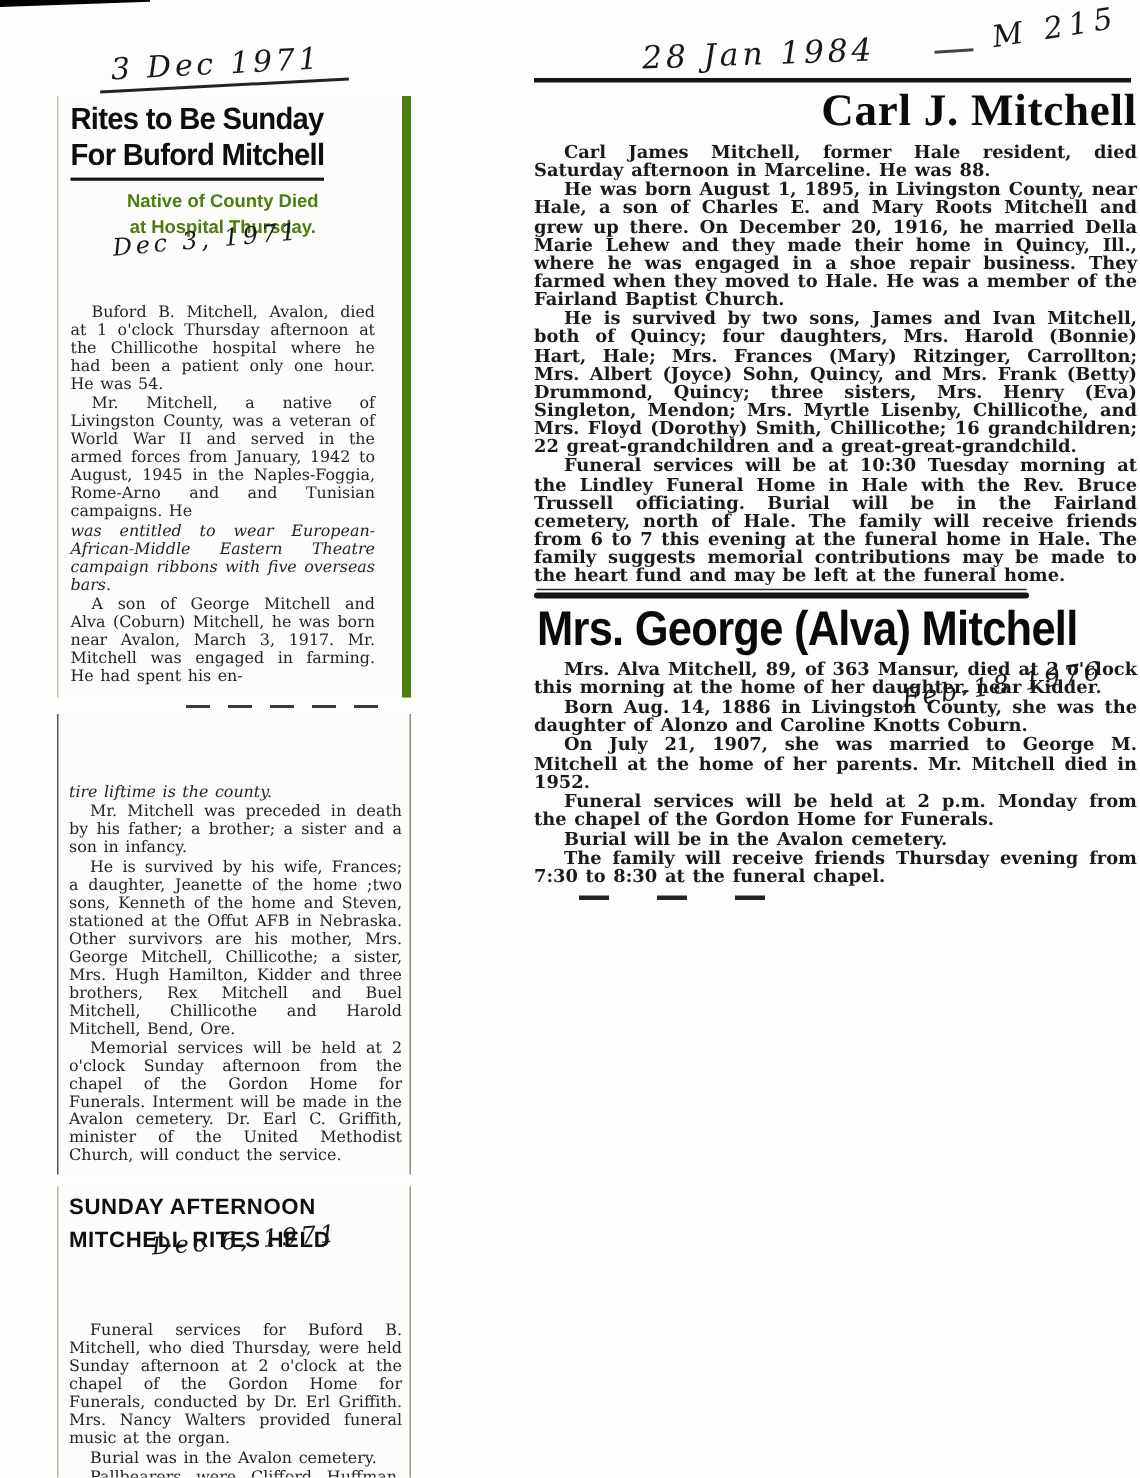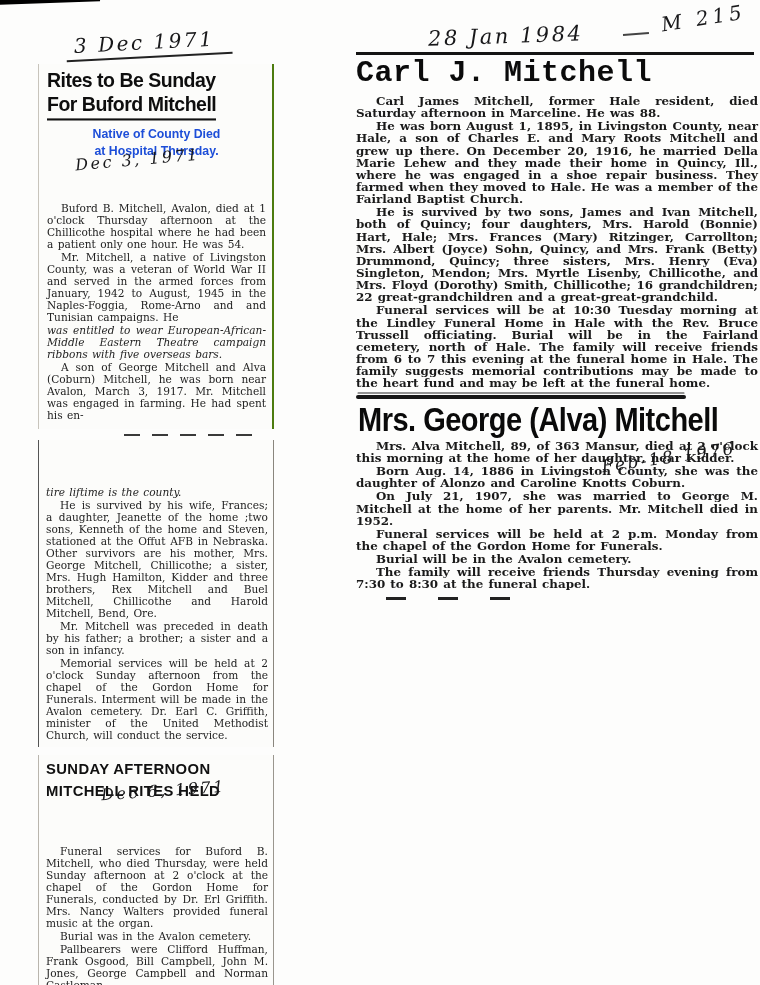--- a/index.html
+++ b/index.html
@@ -18,30 +18,30 @@
     text-align:justify;text-indent:14px;margin:0 0 1px 0;
     word-spacing:1px;
   }
   .p.flush{text-indent:0;font-style:italic;}
   
   .left-col{left:38px;top:30px;width:236px;}
   .left-col .body{font-size:10.6px;line-height:1.13;color:#222;margin-top:44px;}
   .date-hand-1{font-size:20px;transform:rotate(-3deg);display:inline-block;
     border-bottom:2px solid #222;padding:0 18px 2px 8px;margin-left:28px;}
   .clip{background:rgba(252,251,248,.6);}
-  .clip1{margin-top:6px;border-left:1px solid #c8c4bc;border-right:2px solid #4d7c0f;padding:4px 6px 6px 8px;position:relative;}
+  .clip1{margin-top:6px;border-left:1px solid #c8c4bc;border-right:6px solid #4d7c0f;padding:4px 18px 6px 8px;position:relative;}
   .clip1-headline{
     font-family:"Liberation Sans", sans-serif;font-weight:bold;
     font-size:19.5px;line-height:1.18;letter-spacing:-0.5px;color:#0e0e0e;
     transform:scaleY(1.05);transform-origin:top left;
   }
   .clip1-headline .hl2{display:inline-block;border-bottom:2.5px solid #111;padding-bottom:2px;}
   .clip1-subhead{
     font-family:"Liberation Sans", sans-serif;font-weight:bold;
-    font-size:12.3px;line-height:1.35;text-align:center;margin:8px 4px 2px 4px;color:#1d4ed8;
+    font-size:12.3px;line-height:1.35;text-align:center;margin:8px 4px 2px 4px;color:#4d7c0f;
   }
   .overlay-hand{position:absolute;font-size:16px;}
   .ov-dec3{left:36px;top:86px;transform:rotate(-5deg);}
   .tear-dashes{height:2.5px;width:130px;margin:5px 0 4px 86px;
     background:repeating-linear-gradient(90deg,#3a3a3a 0 16px,transparent 16px 28px);}
   .clip2{border-left:1.5px solid #555;border-right:1px solid #8a867e;padding:3px 5px 5px 7px;}
   .clip3{margin-top:8px;border-left:1px solid #b9b5ad;border-right:1px solid #9a968e;padding:4px 5px 6px 7px;position:relative;}
   .clip3-headline{
     font-family:"Liberation Sans", sans-serif;font-weight:bold;
     font-size:14.8px;line-height:1.45;letter-spacing:0.4px;color:#101010;
@@ -49,22 +49,22 @@
   .ov-dec6{left:62px;top:26px;transform:rotate(-4deg);}
   
   .right-col{left:356px;top:24px;width:402px;}
   .right-col .body{font-size:11.9px;line-height:1.02;font-weight:bold;color:#1a1a1a;word-spacing:1.5px;}
   .right-col .body .p{text-indent:20px;margin-bottom:1px;}
   .date-hand-2{font-size:21px;transform:rotate(-2deg);display:inline-block;margin-left:72px;}
   .date-dash{display:inline-block;width:26px;height:2px;background:#444;margin-left:34px;vertical-align:8px;transform:rotate(-4deg);}
   .carl-clip{margin-top:4px;position:relative;}
   .carl-topline{height:3px;background:#141414;width:99%;margin-bottom:2px;}
   .carl-headline{
-    font-family:Liberation Mono, monospace;font-weight:bold;font-size:30px;
-    text-align:left;line-height:1.1;letter-spacing:0.5px;color:#0b0b0b;margin-bottom:5px;
+    font-family:Liberation Serif, serif;font-weight:bold;font-size:30px;
+    text-align:right;line-height:1.1;letter-spacing:0.5px;color:#0b0b0b;margin-bottom:5px;
   }
   .date-hand-3{font-size:20px;transform:rotate(-1deg);display:inline-block;margin:30px 0 0 80px;}
   .alva-clip{margin-top:2px;position:relative;}
   .alva-tearline{height:4px;width:82%;background:#161616;border-radius:2px;
     box-shadow:0 -4px 0 -1.5px #2a2a2a;margin:6px 0 4px 0;}
   .alva-headline{
     font-family:"Liberation Sans", sans-serif;font-weight:bold;font-size:29px;
     letter-spacing:-0.5px;line-height:1.05;color:#0a0a0a;margin:2px 0 6px 2px;
     transform:scaleY(1.12);transform-origin:top left;white-space:nowrap;
   }
@@ -103,22 +103,22 @@
       <p class="p">A son of George Mitchell and Alva (Coburn) Mitchell, he was born near Avalon, March 3, 1917. Mr. Mitchell was engaged in farming. He had spent his en-</p>
     </div>
   </div>
 
   <div class="tear-dashes"></div>
 
   
   <div class="clip clip2">
     <div class="body">
       <p class="p flush">tire liftime is the county.</p>
+      <p class="p">Mr. Mitchell was preceded in death by his father; a brother; a sister and a son in infancy.</p>
       <p class="p">He is survived by his wife, Frances; a daughter, Jeanette of the home ;two sons, Kenneth of the home and Steven, stationed at the Offut AFB in Nebraska. Other survivors are his mother, Mrs. George Mitchell, Chillicothe; a sister, Mrs. Hugh Hamilton, Kidder and three brothers, Rex Mitchell and Buel Mitchell, Chillicothe and Harold Mitchell, Bend, Ore.</p>
-      <p class="p">Mr. Mitchell was preceded in death by his father; a brother; a sister and a son in infancy.</p>
       <p class="p">Memorial services will be held at 2 o'clock Sunday afternoon from the chapel of the Gordon Home for Funerals. Interment will be made in the Avalon cemetery. Dr. Earl C. Griffith, minister of the United Methodist Church, will conduct the service.</p>
     </div>
   </div>
 
   
   <div class="clip clip3">
     <div class="clip3-headline">
       <div>SUNDAY AFTERNOON</div>
       <div>MITCHELL RITES HELD</div>
     </div>

